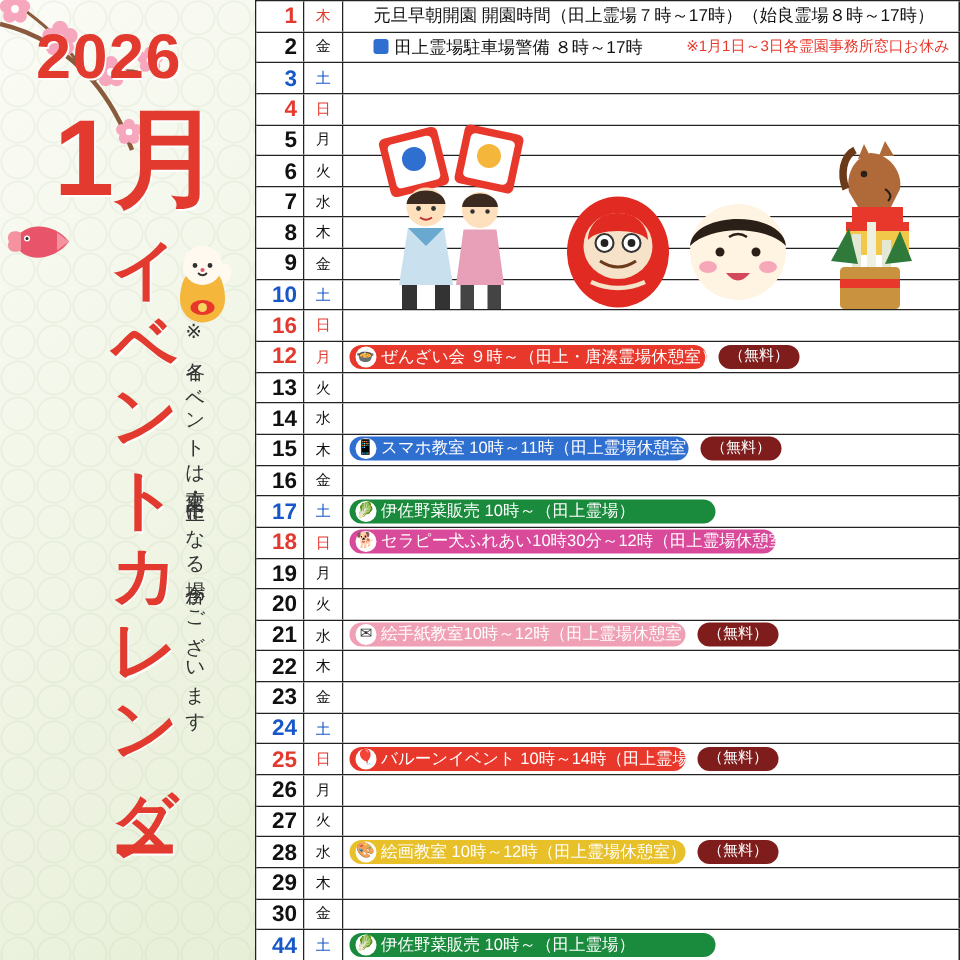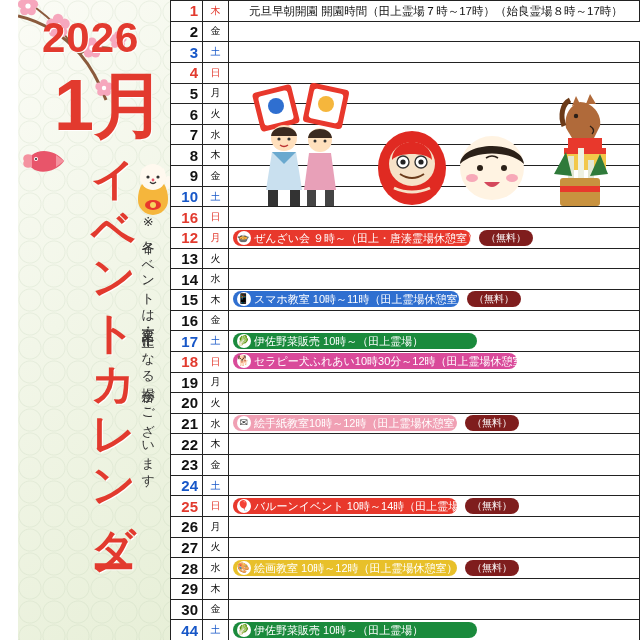--- a/index.html
+++ b/index.html
@@ -10,21 +10,20 @@
   }
   #page{position:relative;width:640px;height:640px;overflow:hidden;background:#fff;}
 
   
   .left-panel{
     position:absolute;left:0;top:0;width:170px;height:640px;
     background:
       radial-gradient(circle at 12px 12px, rgba(255,255,255,0) 10px, rgba(180,200,170,0.20) 11px, rgba(255,255,255,0) 12px) 0 0/24px 24px,
       linear-gradient(135deg,#fbfcf6 0%,#f2f6e8 45%,#e7efd7 100%);
     overflow:hidden;
-    margin-left:18px;
   }
   .left-panel:before{
     content:"";position:absolute;inset:0;
     background-image:
       linear-gradient(60deg, rgba(170,190,160,0.13) 0 1px, transparent 1px 14px),
       linear-gradient(-60deg, rgba(170,190,160,0.13) 0 1px, transparent 1px 14px);
     pointer-events:none;
   }
   .year{
     position:absolute;left:24px;top:14px;
@@ -229,20 +228,26 @@
       <div class="c-day">1</div>
       <div class="c-wd">木</div>
       <div class="c-ev">
         <div class="plain">元旦早朝開園 開園時間（田上霊場７時～17時）（始良霊場８時～17時）</div>
       </div>
     </div>
 
     <div class="row">
       <div class="c-day">2</div>
       <div class="c-wd">金</div>
+      <div class="c-ev">
+        <div class="plain">
+          <span class="bul"></span><span>田上霊場駐車場警備 ８時～17時</span>
+        </div>
+        <div class="note-red">※1月1日～3日各霊園事務所窓口お休み</div>
+      </div>
     </div>
 
     <div class="row sat">
       <div class="c-day">3</div>
       <div class="c-wd">土</div>
       <div class="c-ev"></div>
     </div>
 
     <div class="row sun">
       <div class="c-day">4</div>

